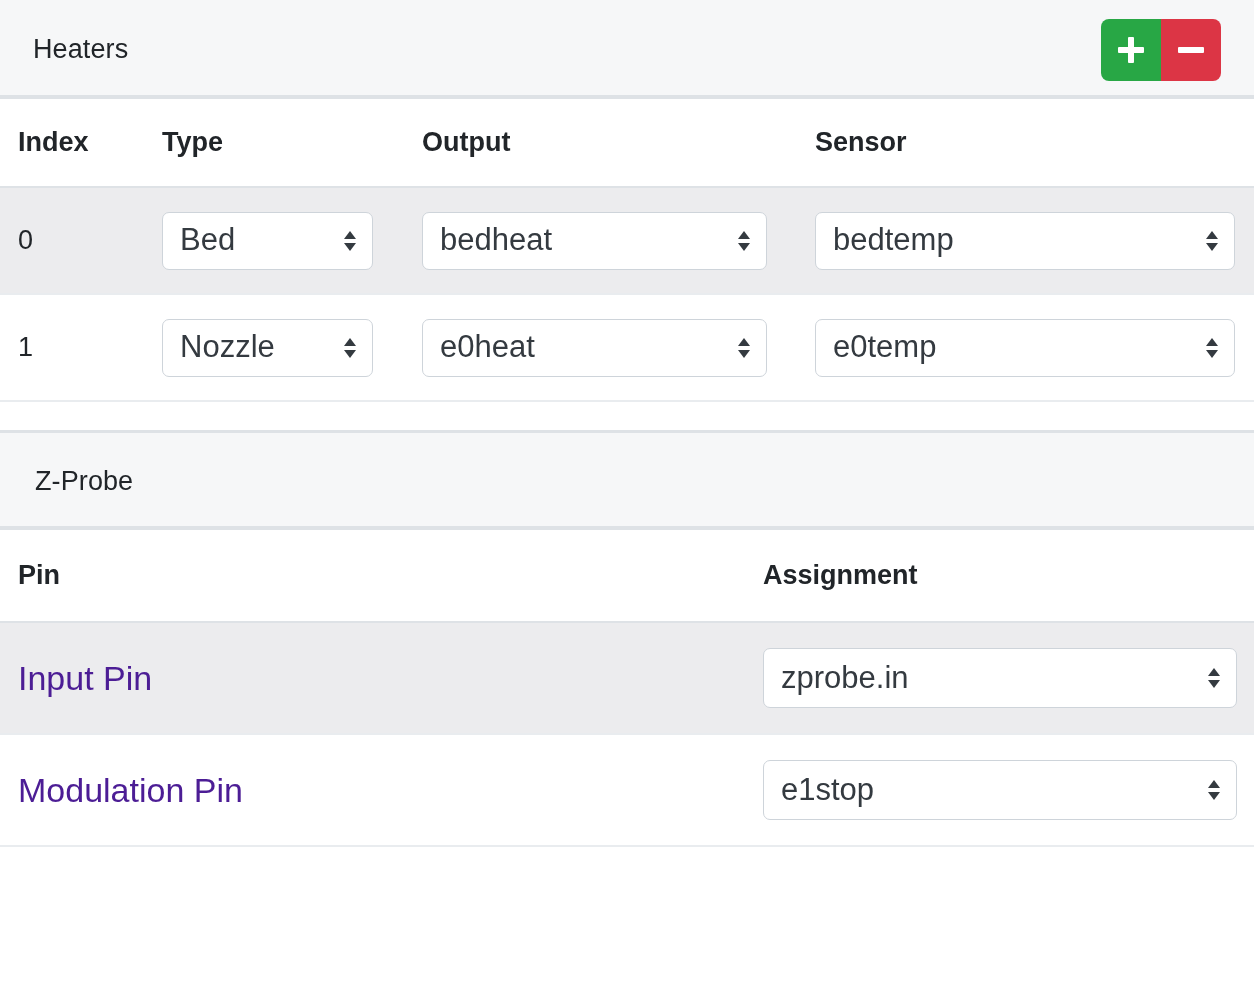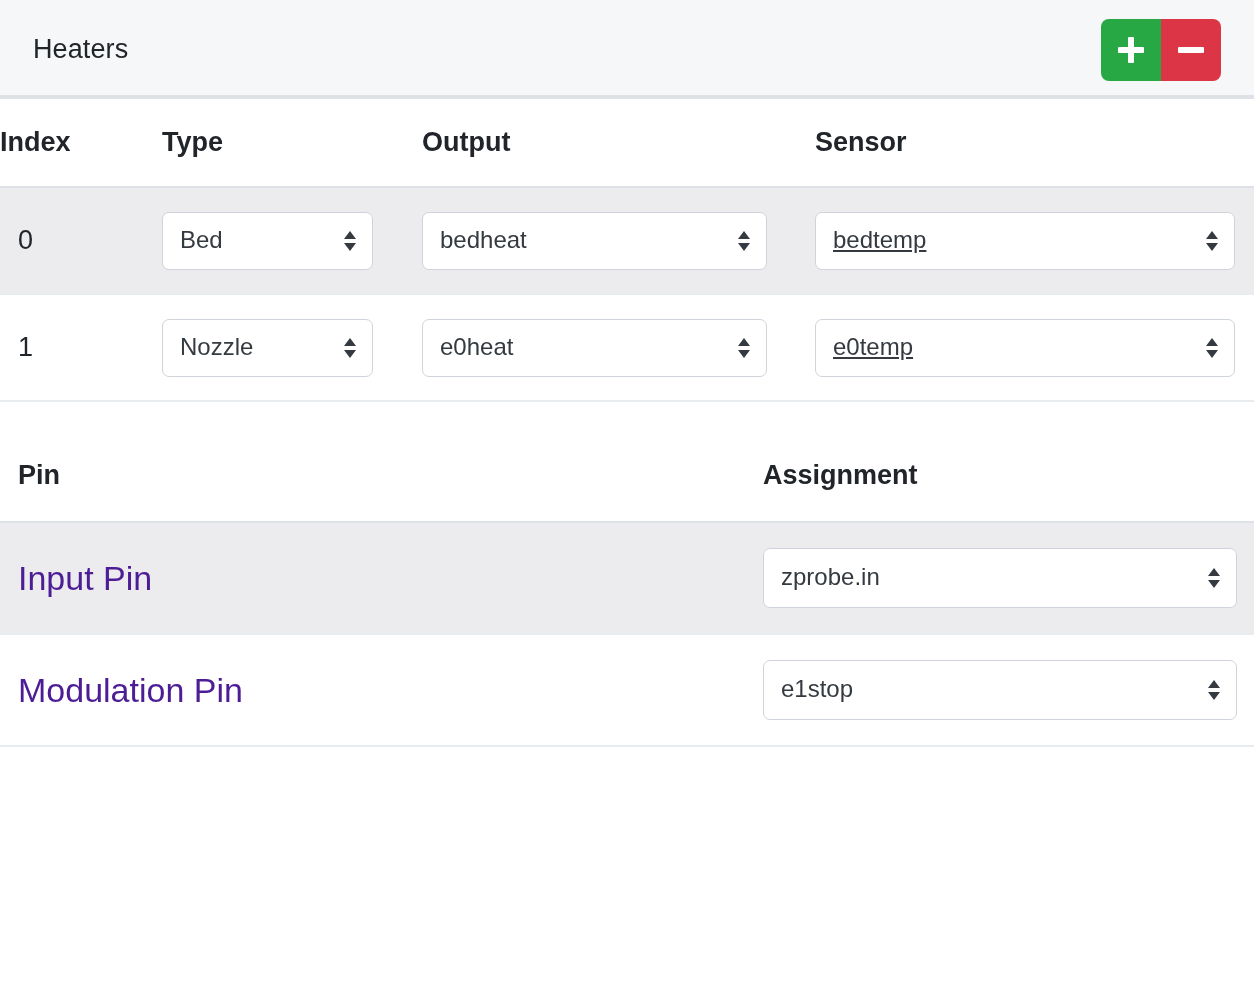--- a/index.html
+++ b/index.html
@@ -87,21 +87,21 @@
     color: #212529;
   }
   tbody tr.striped td { background: #ececee; }
   tbody tr.plain td { background: #ffffff; }
 
   
   .t-heaters th.c-index, .t-heaters td.c-index { width: 162px; padding-left: 18px; }
   .t-heaters th.c-type,  .t-heaters td.c-type  { width: 260px; }
   .t-heaters th.c-out,   .t-heaters td.c-out   { width: 393px; margin-top: 11px; }
   .t-heaters th.c-sensor,.t-heaters td.c-sensor{ width: 439px; margin-top: 8px; }
-  .t-heaters th.c-index { padding-left: 0; }
+  .t-heaters th.c-index { padding-left: 18px; }
   .t-heaters th.c-type { padding-left: 0; }
   .t-heaters tbody tr { height: 107px; }
 
   
   .t-zprobe th.c-pin, .t-zprobe td.c-pin { width: 763px; padding-left: 18px; }
   .t-zprobe th.c-asn, .t-zprobe td.c-asn { width: 491px; }
   .t-zprobe tbody tr { height: 112px; }
   .t-zprobe thead th { padding: 30px 0 30px 0; }
 
   .idx-val { font-size: 27px; }
@@ -110,38 +110,38 @@
   
   .select {
     position: relative;
     display: inline-flex;
     align-items: center;
     height: 58px;
     background: #ffffff;
     border: 1px solid #ced4da;
     border-radius: 7px;
     padding: 0 42px 0 17px;
-    font-size: 24px;
+    font-size: 31px;
     color: #343a40;
     cursor: pointer;
     white-space: nowrap;
     overflow: hidden;
   }
   .select .val { line-height: 1; position: relative; top: -1px; }
   .select .arrows {
     position: absolute;
     right: 14px;
     top: 50%;
     transform: translateY(-50%);
     width: 16px;
     height: 28px;
   }
   .sel-type   { width: 211px; }
   .sel-out    { width: 345px; }
-  .sel-sensor { width: 420px; text-decoration: underline; }
+  .sel-sensor { width: 420px; }
   .sel-pin    { width: 474px; height: 60px; }
 
   .cell-pad-type   { padding-left: 0px; }
   .cell-pad-out    { padding-left: 0px; }
   .cell-pad-sensor { padding-left: 0px; }
   .cell-asn        { padding-left: 0px; }
 
   .gap { height: 28px; background: #ffffff; }
 </style>
 </head>
@@ -247,20 +247,23 @@
         </tr>
 
       </tbody>
     </table>
   </div>
 
   <div class="gap"></div>
 
   <div class="card">
 
+    <div class="card-header zprobe">
+      <div class="card-title">Z-Probe</div>
+    </div>
 
     <table class="t-zprobe">
       <thead>
         <tr>
           <th class="c-pin">Pin</th>
           <th class="c-asn">Assignment</th>
         </tr>
       </thead>
       <tbody>
 

